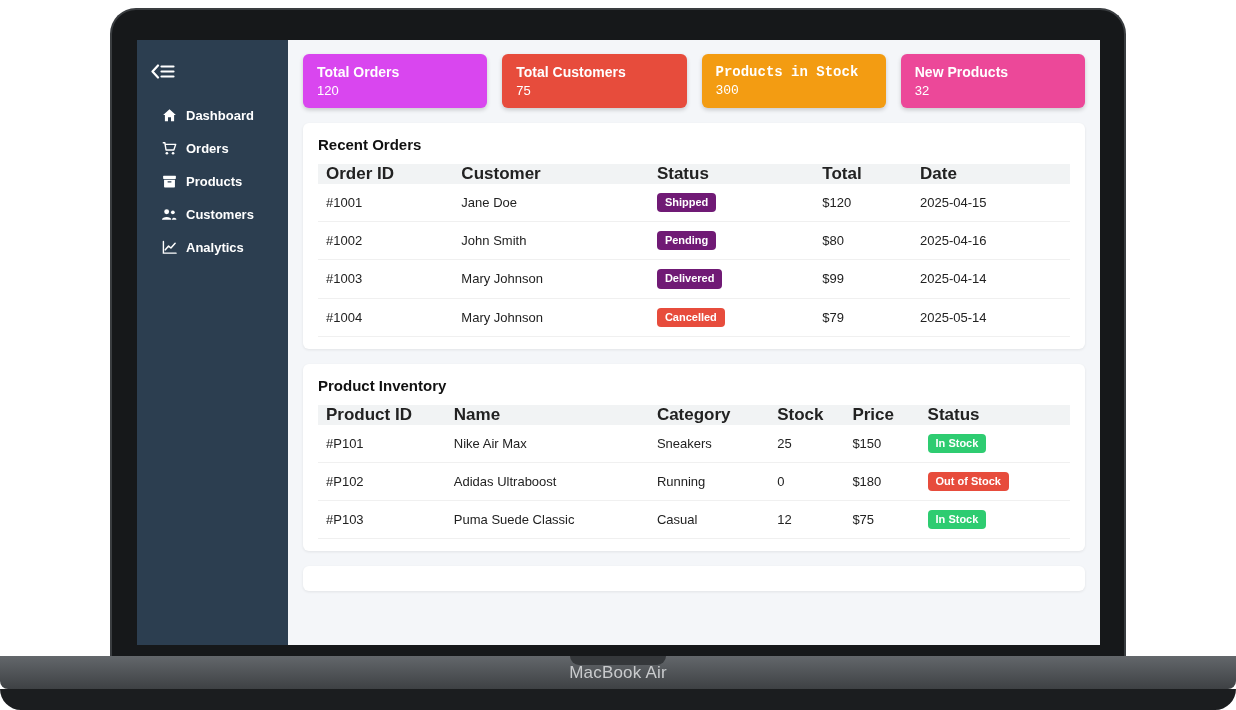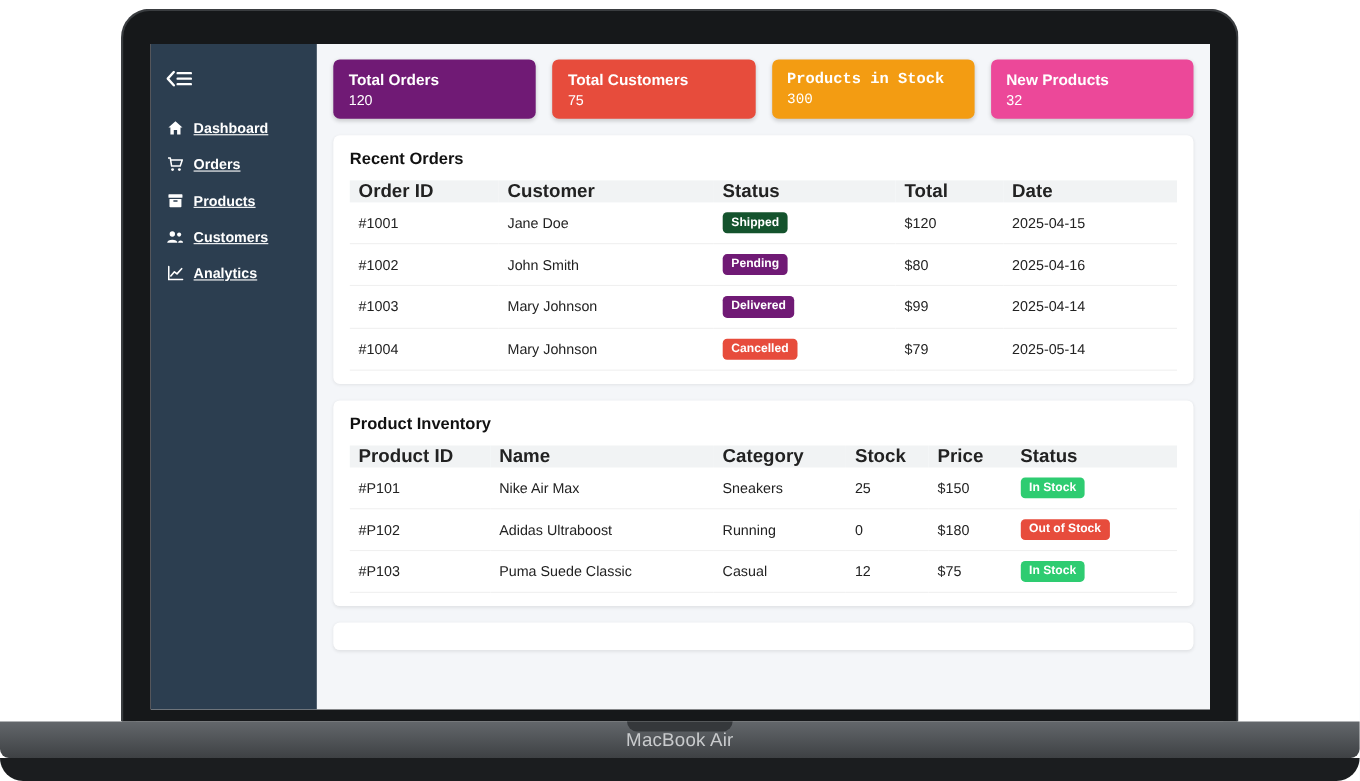--- a/index.html
+++ b/index.html
@@ -39,21 +39,21 @@
   }
 
   
   .sidebar {
     width:151px; flex-shrink:0; background:#2c3e50; color:#fff;
     padding-top:16px;
   }
   .collapse-btn { padding:8px 14px 16px; cursor:pointer; }
   .side-item {
     display:flex; align-items:flex-end; gap:9px;
-    padding:9px 14px; font-size:13px; font-weight:600; color:#fff; cursor:pointer;text-decoration:underline;
+    padding:9px 24px; font-size:13px; font-weight:600; color:#fff; cursor:pointer;
   }
   .icon { display:inline-flex; width:16px; justify-content:center; flex-shrink:0; }
 
   
   .main { flex:1; padding:0 15px; overflow:hidden; }
   .header-card {
     background:#fff; border-radius:0 0 6px 6px; padding:11px 15px 12px;
     box-shadow:0 1px 3px rgba(0,0,0,.08);
   }
   .header-card h1 { margin:0; font-size:22px; font-weight:bold; color:#111; }
@@ -152,21 +152,21 @@
           </svg>
       </span>
       <span>Analytics</span>
     </div>
   </nav>
 
   <main class="main">
 
 
     <div class="stats-row">
-      <div class="stat-card" style="background: #701a75;">
+      <div class="stat-card" style="background: #d946ef;">
         <div class="stat-label">Total Orders</div>
         <div class="stat-value">120</div>
       </div>
       <div class="stat-card" style="background: rgb(231, 76, 60);">
         <div class="stat-label">Total Customers</div>
         <div class="stat-value">75</div>
       </div>
       <div class="stat-card" style="background: rgb(243, 156, 18); font-family: Liberation Mono, monospace;">
         <div class="stat-label">Products in Stock</div>
         <div class="stat-value">300</div>
@@ -193,21 +193,21 @@
             <th>Customer</th>
             <th>Status</th>
             <th>Total</th>
             <th>Date</th>
           </tr>
         </thead>
         <tbody>
           <tr>
             <td>#1001</td>
             <td>Jane Doe</td>
-            <td><span class="badge" style="background: #14532d;">Shipped</span></td>
+            <td><span class="badge" style="background: #701a75;">Shipped</span></td>
             <td>$120</td>
             <td>2025-04-15</td>
           </tr>
           <tr>
             <td>#1002</td>
             <td>John Smith</td>
             <td><span class="badge" style="background: #701a75;">Pending</span></td>
             <td>$80</td>
             <td>2025-04-16</td>
           </tr>

